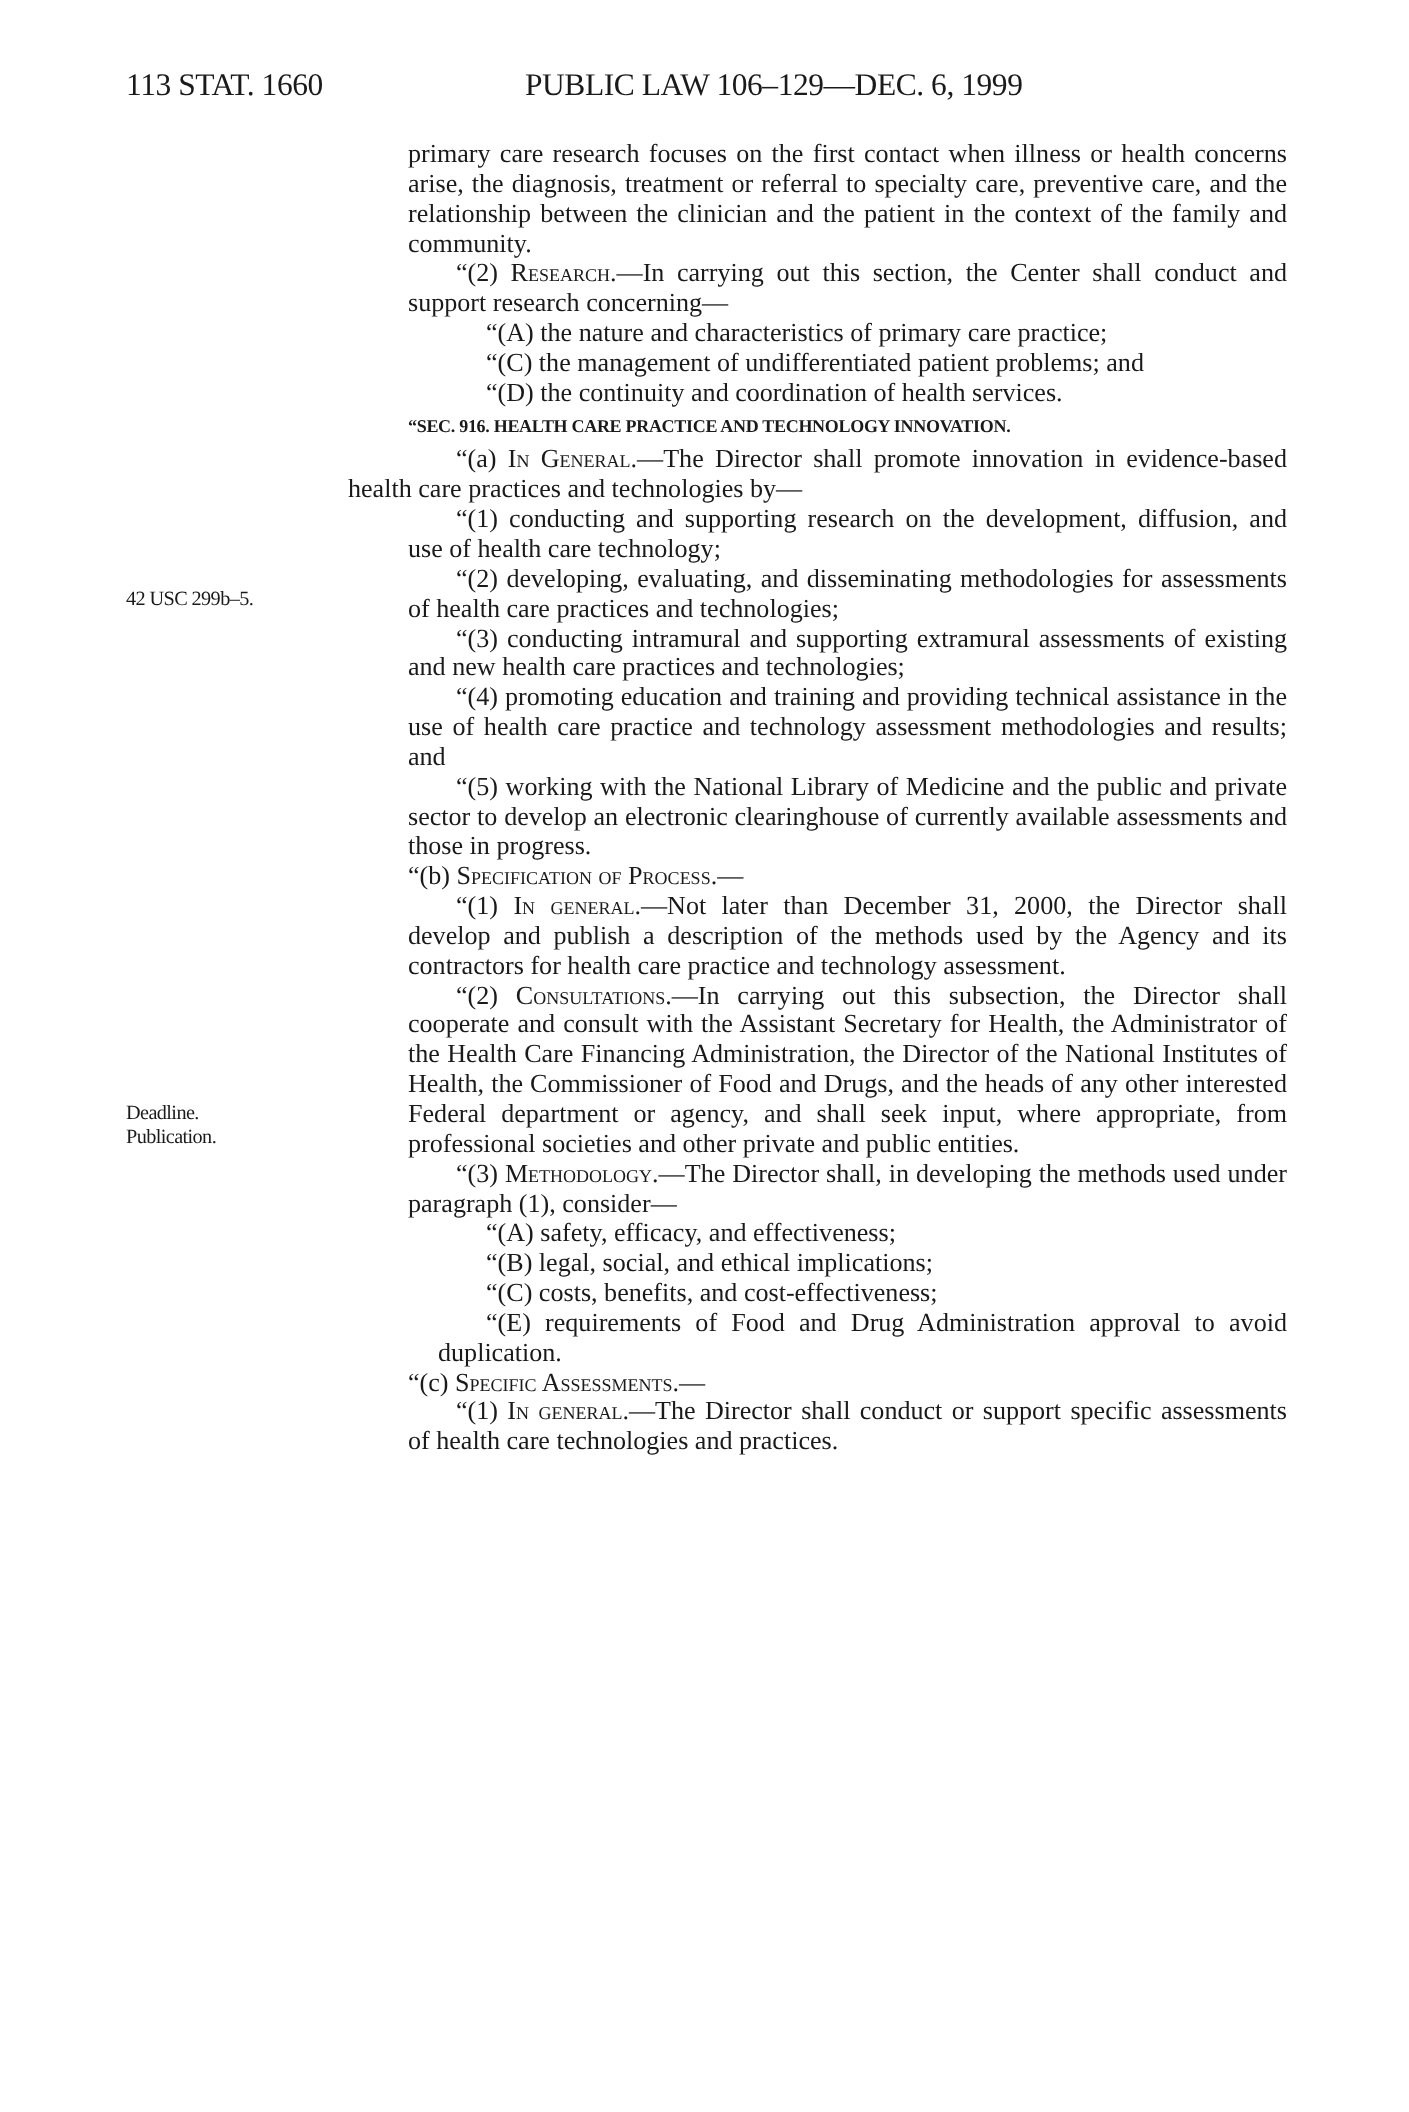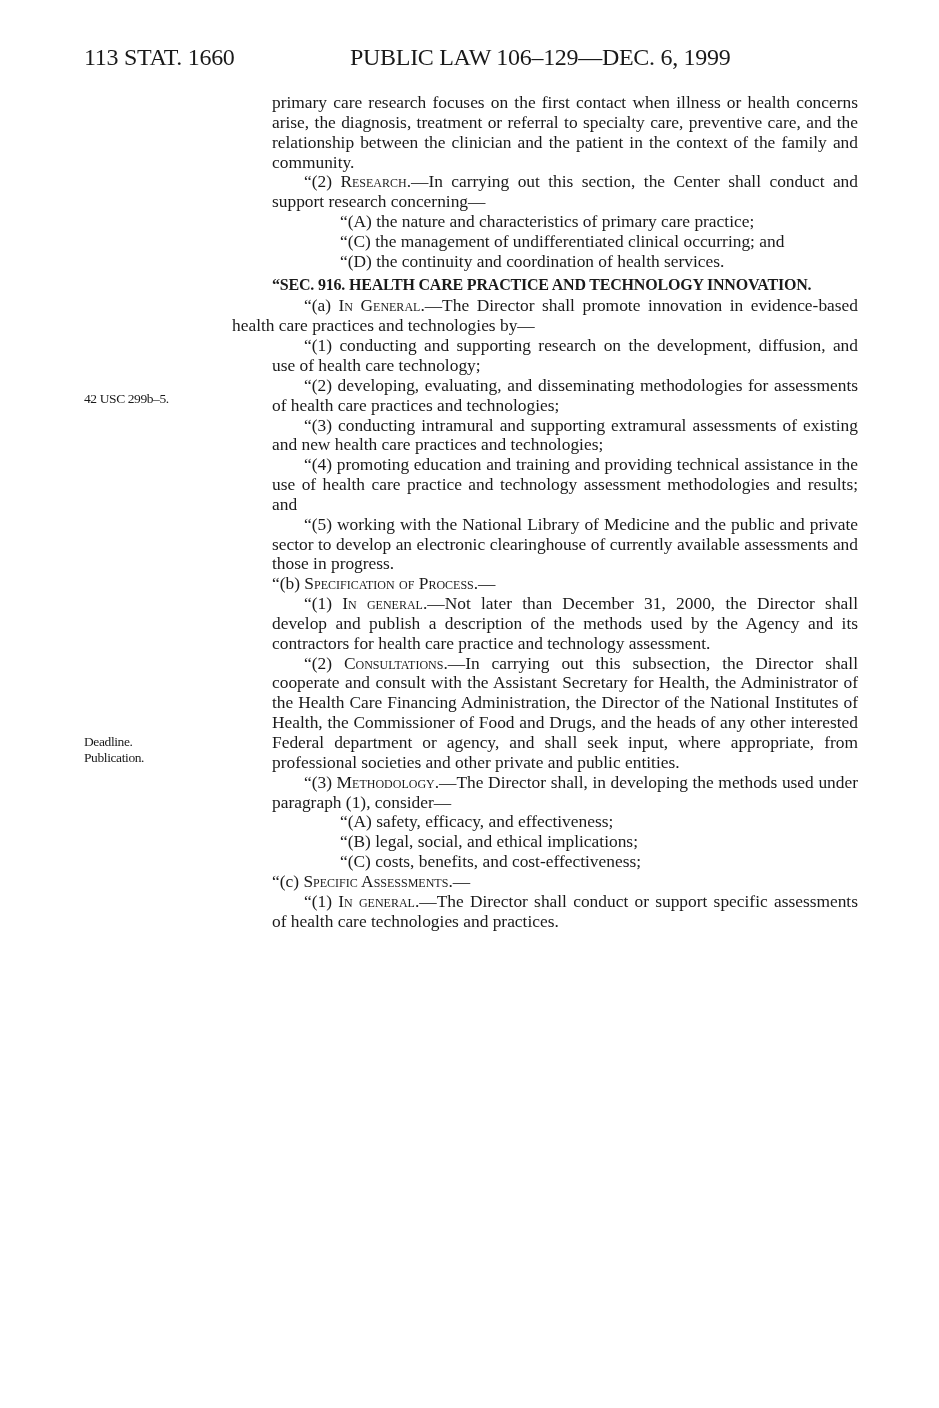--- a/index.html
+++ b/index.html
@@ -1,59 +1,60 @@
 <!DOCTYPE html>
 <html><head>
 <meta charset="utf-8">
 <style>
   html, body { margin: 0; padding: 0; background: #fff; }
   body { width: 939px; height: 1408px; position: relative; overflow: hidden;
          font-family: "Liberation Serif", "DejaVu Serif", serif; color: #1a1a1a; }
-  .hdr { position: absolute; top: 44px; font-size: 24px; letter-spacing: -0.3px; }
+  .hdr { position: absolute; top: 44px; font-size: 21px; letter-spacing: -0.3px; }
   .hdr-left { left: 84px; }
   .hdr-center { left: 350px; }
   .body { position: absolute; left: 272px; width: 586px; top: 93px; font-size: 17.4px; line-height: 19.85px; }
   .p { text-align: justify; text-align-last: left; margin: 0; }
   .i1 { text-indent: 32px; }
   .sub { padding-left: 40px; text-indent: 32px; }
-  .subcont { margin-left: 36px; }
+  .subcont { margin-left: 20px; }
   .wide { margin-left: -40px; }
-  .sec { font-weight: bold; font-size: 16px; letter-spacing: -0.2px; }
+  .sec { font-weight: bold; font-size: 12px; letter-spacing: -0.2px; }
   .sc { font-variant: small-caps; }
   .note { position: absolute; left: 84px; font-size: 13.5px; line-height: 17px; letter-spacing: -0.4px; }
 </style>
 </head>
 <body>
 
 <div class="hdr hdr-left">113 STAT. 1660</div>
 <div class="hdr hdr-center">PUBLIC LAW 106–129—DEC. 6, 1999</div>
 
 <div class="note" style="top:390px">42 USC 299b–5.</div>
 <div class="note" style="top:733px">Deadline.</div>
 <div class="note" style="top:749px">Publication.</div>
 
 <div class="body">
   <p class="p">primary care research focuses on the first contact when illness or health concerns arise, the diagnosis, treatment or referral to specialty care, preventive care, and the relationship between the clinician and the patient in the context of the family and community.</p>
   <p class="p i1"><span>“(2) </span><span class="sc">Research</span><span>.—In carrying out this section, the Center shall conduct and support research concerning—</span></p>
   <p class="p sub subcont" style="padding-left:0;">“(A) the nature and characteristics of primary care practice;</p>
-  <p class="p sub subcont" style="padding-left:0;">“(C) the management of undifferentiated clinical occurring; and</p>
+  <p class="p sub subcont" style="padding-left:0;">“(C) the management of undifferentiated patient problems; and</p>
   <p class="p sub subcont" style="padding-left:0;">“(D) the continuity and coordination of health services.</p>
 
   <p class="p sec" style="margin-top:3px;">“SEC. 916. HEALTH CARE PRACTICE AND TECHNOLOGY INNOVATION.</p>
 
   <div class="wide" style="margin-top:2px;">
     <p class="p" style="text-indent:72px;"><span>“(a) </span><span class="sc">In General</span><span>.—The Director shall promote innovation in evidence-based health care practices and technologies by—</span></p>
   </div>
   <p class="p i1">“(1) conducting and supporting research on the development, diffusion, and use of health care technology;</p>
   <p class="p i1">“(2) developing, evaluating, and disseminating methodologies for assessments of health care practices and technologies;</p>
   <p class="p i1">“(3) conducting intramural and supporting extramural assessments of existing and new health care practices and technologies;</p>
   <p class="p i1">“(4) promoting education and training and providing technical assistance in the use of health care practice and technology assessment methodologies and results; and</p>
   <p class="p i1">“(5) working with the National Library of Medicine and the public and private sector to develop an electronic clearinghouse of currently available assessments and those in progress.</p>
   <p class="p"><span>“(b) </span><span class="sc">Specification of Process</span><span>.—</span></p>
   <p class="p i1"><span>“(1) </span><span class="sc">In general</span><span>.—Not later than December 31, 2000, the Director shall develop and publish a description of the methods used by the Agency and its contractors for health care practice and technology assessment.</span></p>
   <p class="p i1"><span>“(2) </span><span class="sc">Consultations</span><span>.—In carrying out this subsection, the Director shall cooperate and consult with the Assistant Secretary for Health, the Administrator of the Health Care Financing Administration, the Director of the National Institutes of Health, the Commissioner of Food and Drugs, and the heads of any other interested Federal department or agency, and shall seek input, where appropriate, from professional societies and other private and public entities.</span></p>
   <p class="p i1"><span>“(3) </span><span class="sc">Methodology</span><span>.—The Director shall, in developing the methods used under paragraph (1), consider—</span></p>
   <p class="p subcont i1">“(A) safety, efficacy, and effectiveness;</p>
   <p class="p subcont i1">“(B) legal, social, and ethical implications;</p>
   <p class="p subcont i1">“(C) costs, benefits, and cost-effectiveness;</p>
+  <p class="p subcont i1">“(E) requirements of Food and Drug Administration approval to avoid duplication.</p>
   <p class="p"><span>“(c) </span><span class="sc">Specific Assessments</span><span>.—</span></p>
   <p class="p i1"><span>“(1) </span><span class="sc">In general</span><span>.—The Director shall conduct or support specific assessments of health care technologies and practices.</span></p>
 </div>
 
 </body></html>

